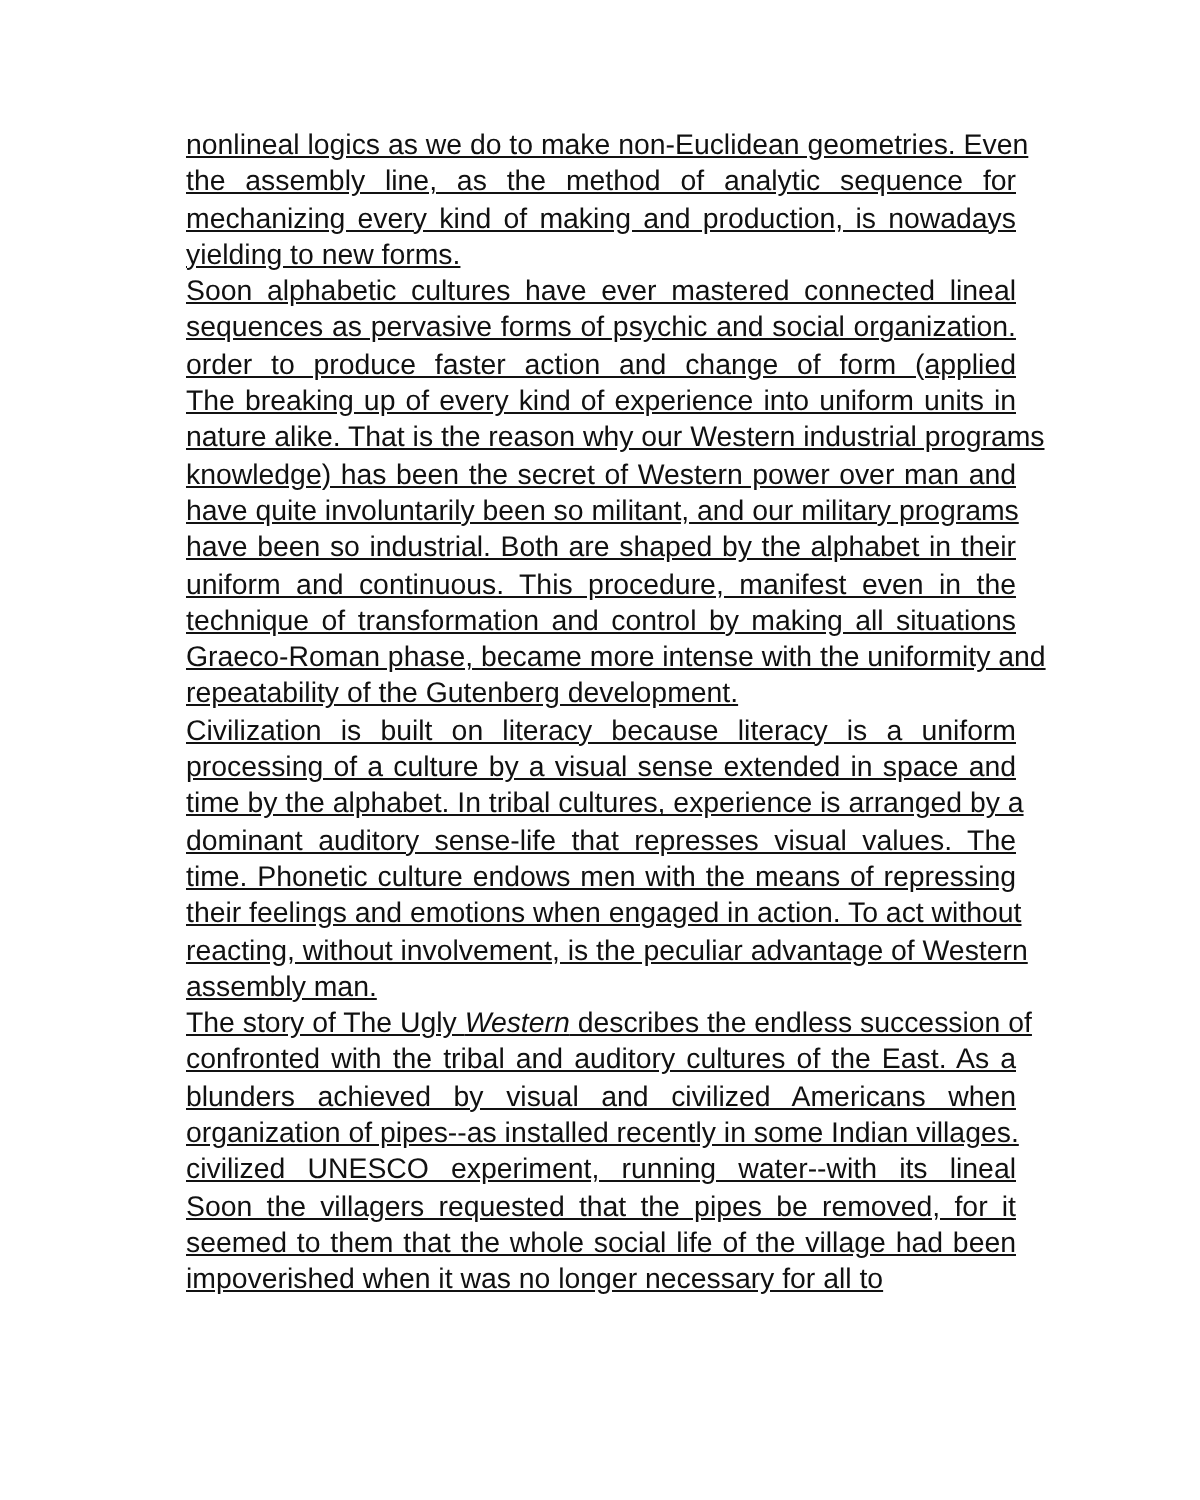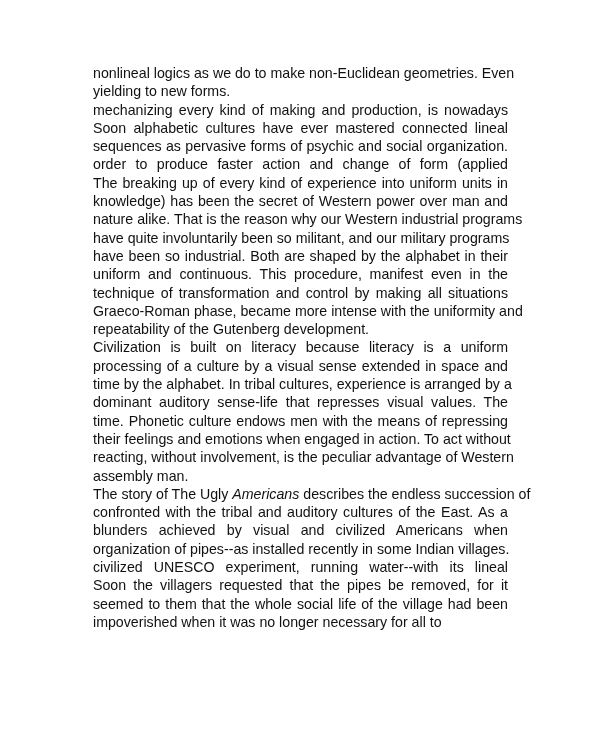--- a/index.html
+++ b/index.html
@@ -13,63 +13,65 @@
     font-size: 14.2px;
     line-height: 18.3px;
     color: #111111;
   }
   .line {
     display: block;
     white-space: nowrap;
     text-align: justify;
     text-align-last: justify;
     height: 18.3px;
+    text-decoration: underline;
   }
   .line.last { text-align-last: left; }
   em { font-style: italic; }
 </style>
 </head>
 <body>
 
 <div class="page">
 
   <div>
     <span class="line">nonlineal logics as we do to make non-Euclidean geometries. Even</span>
+    <span class="line">the assembly line, as the method of analytic sequence for</span>
+    <span class="line">mechanizing every kind of making and production, is nowadays</span>
     <span class="line last">yielding to new forms.</span>
-    <span class="line">mechanizing every kind of making and production, is nowadays</span>
   </div>
 
   <div>
     <span class="line">Soon alphabetic cultures have ever mastered connected lineal</span>
     <span class="line">sequences as pervasive forms of psychic and social organization.</span>
     <span class="line">order to produce faster action and change of form (applied</span>
     <span class="line">The breaking up of every kind of experience into uniform units in</span>
+    <span class="line">nature alike. That is the reason why our Western industrial programs</span>
     <span class="line">knowledge) has been the secret of Western power over man and</span>
-    <span class="line">nature alike. That is the reason why our Western industrial programs</span>
     <span class="line">have quite involuntarily been so militant, and our military programs</span>
     <span class="line">have been so industrial. Both are shaped by the alphabet in their</span>
     <span class="line">uniform and continuous. This procedure, manifest even in the</span>
     <span class="line">technique of transformation and control by making all situations</span>
     <span class="line">Graeco-Roman phase, became more intense with the uniformity and</span>
     <span class="line last">repeatability of the Gutenberg development.</span>
   </div>
 
   <div>
     <span class="line">Civilization is built on literacy because literacy is a uniform</span>
     <span class="line">processing of a culture by a visual sense extended in space and</span>
     <span class="line">time by the alphabet. In tribal cultures, experience is arranged by a</span>
     <span class="line">dominant auditory sense-life that represses visual values. The</span>
     <span class="line">time. Phonetic culture endows men with the means of repressing</span>
     <span class="line">their feelings and emotions when engaged in action. To act without</span>
     <span class="line">reacting, without involvement, is the peculiar advantage of Western</span>
     <span class="line last">assembly man.</span>
   </div>
 
   <div>
-    <span class="line"><span>The story of The Ugly </span><em>Americans</em><span> describes the endless succession of</span></span>
+    <span class="line"><span>The story of The Ugly </span><em>Western</em><span> describes the endless succession of</span></span>
     <span class="line">confronted with the tribal and auditory cultures of the East. As a</span>
     <span class="line">blunders achieved by visual and civilized Americans when</span>
     <span class="line">organization of pipes--as installed recently in some Indian villages.</span>
     <span class="line">civilized UNESCO experiment, running water--with its lineal</span>
     <span class="line">Soon the villagers requested that the pipes be removed, for it</span>
     <span class="line">seemed to them that the whole social life of the village had been</span>
     <span class="line last">impoverished when it was no longer necessary for all to</span>
   </div>
 
 </div>

